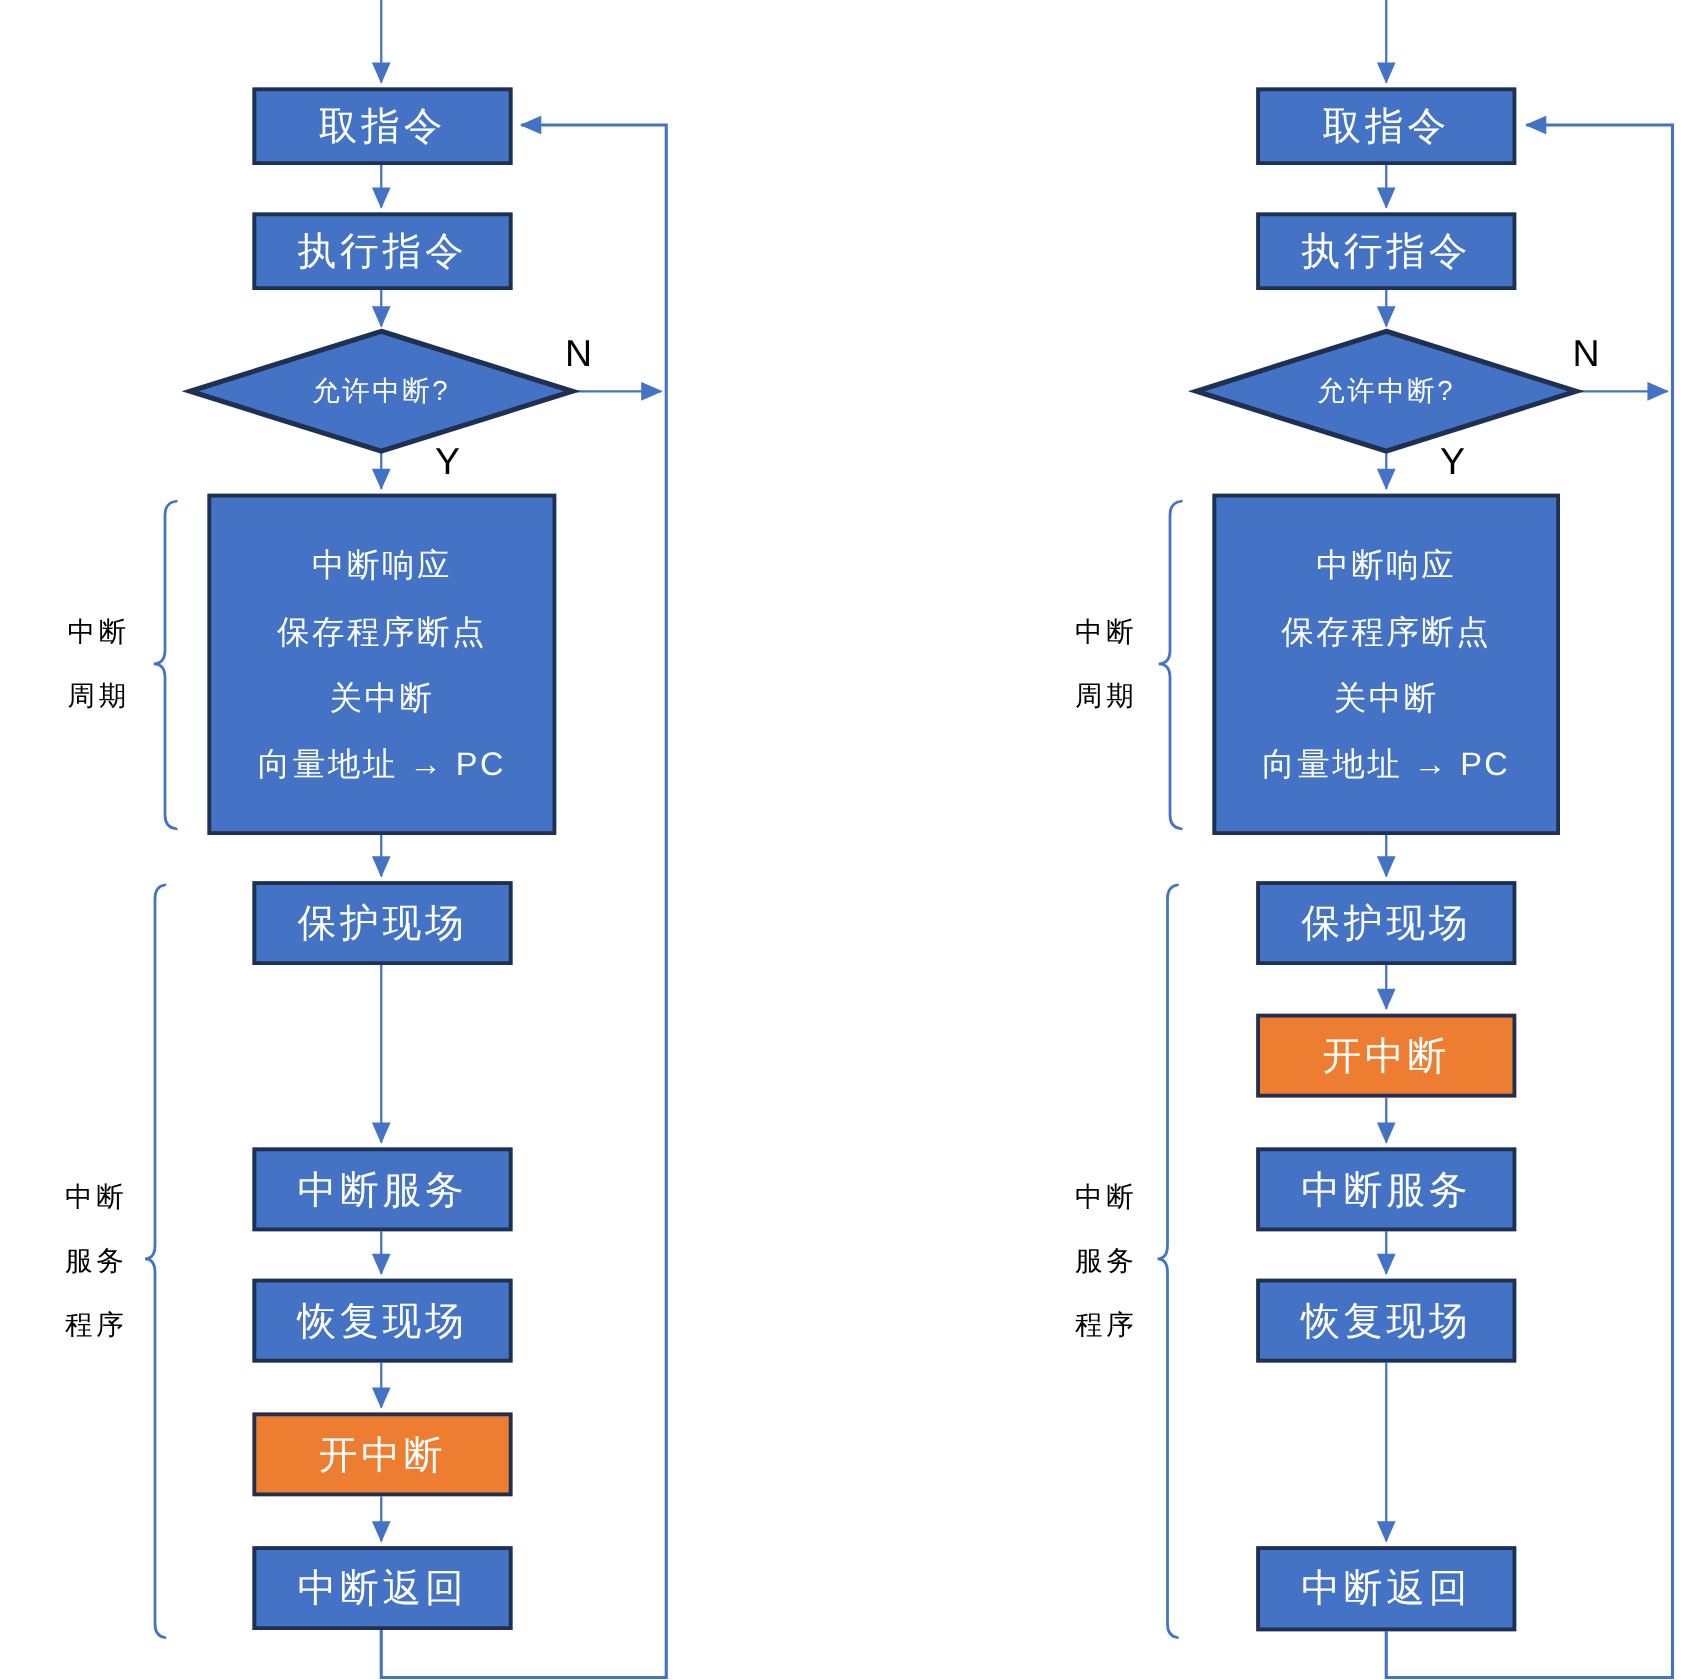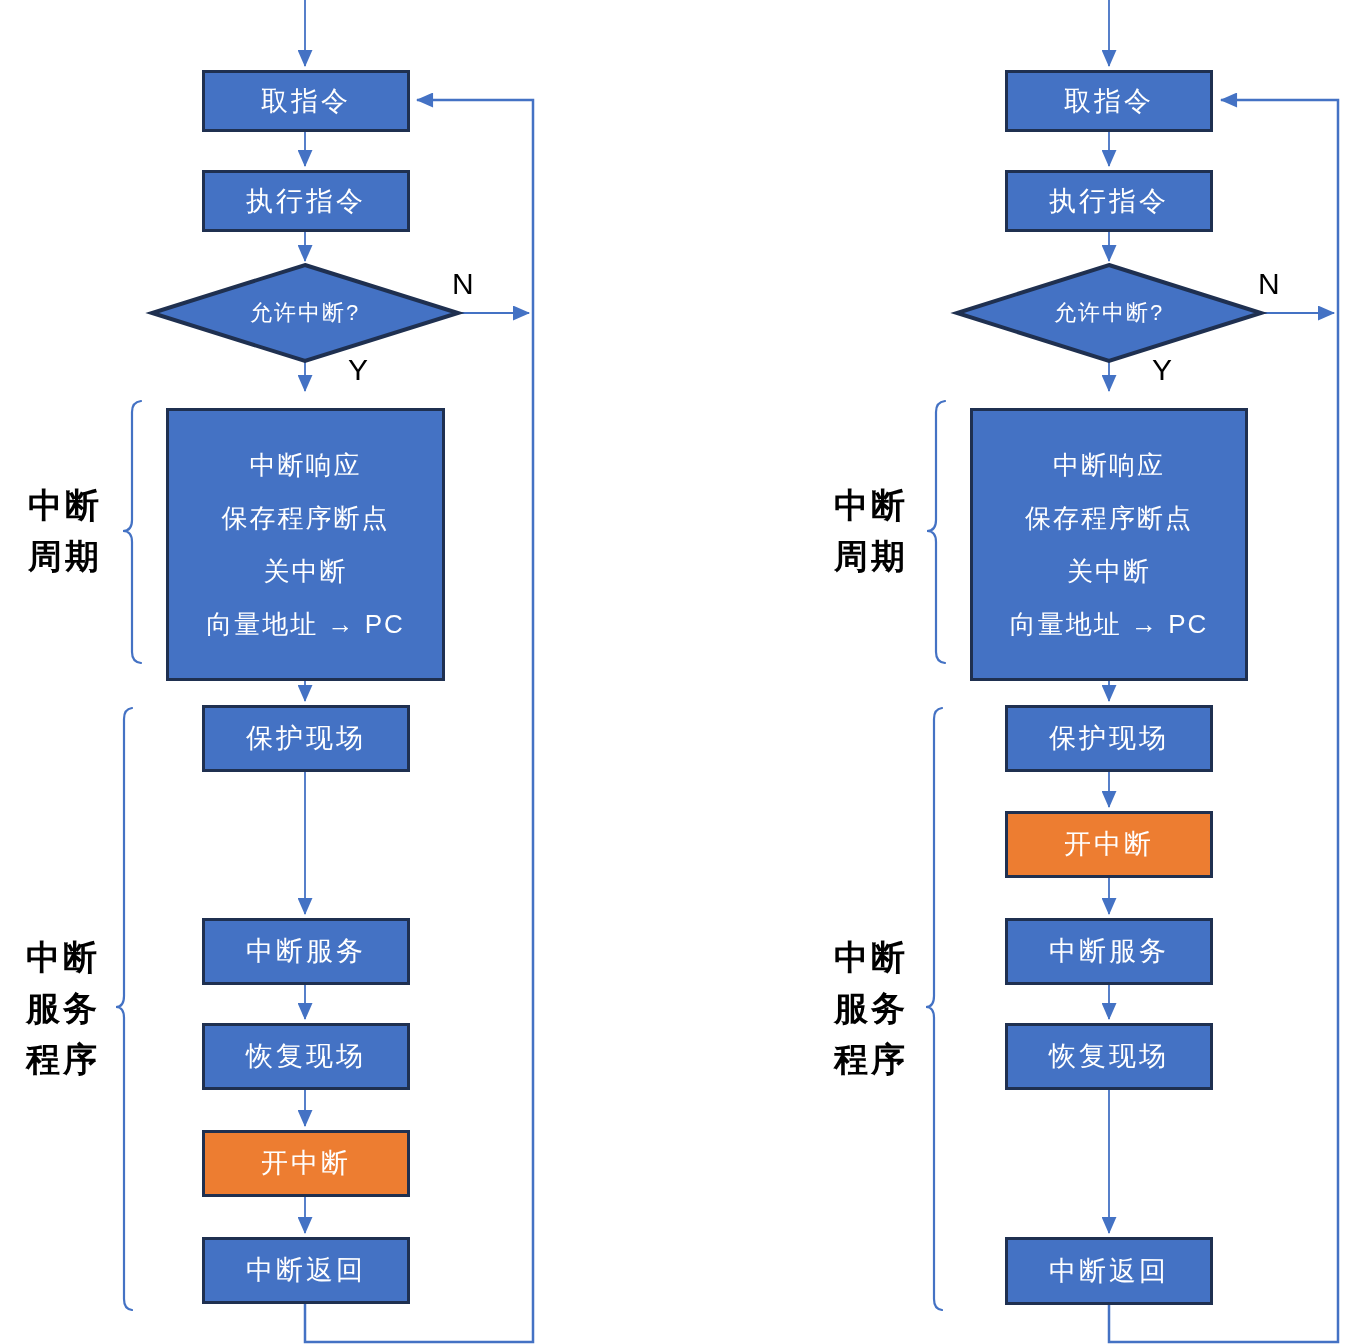--- a/index.html
+++ b/index.html
@@ -15,39 +15,39 @@
   #canvas{position:relative;width:1350px;height:1344px;background:#FFFFFF;overflow:hidden;}
   #wires{position:absolute;left:0;top:0;width:1350px;height:1344px;z-index:0;}
   #wires .wire{stroke:var(--line-color);fill:none;}
   #wires .brace{stroke:var(--line-color);fill:none;stroke-width:2.2;stroke-linecap:round;}
   #wires .diamond{fill:var(--box-fill);stroke:var(--box-border);stroke-width:4;}
   #arrowhead path{fill:var(--line-color);}
   .box{
     position:absolute;z-index:1;box-sizing:border-box;
     background:var(--box-fill);border:3px solid var(--box-border);
     color:var(--box-text);display:flex;align-items:center;justify-content:center;
-    font-size:27px;letter-spacing:3px;line-height:1.2;white-space:nowrap;
+    font-size:31px;letter-spacing:3px;line-height:1.2;white-space:nowrap;
   }
   .box.accent{background:var(--accent-fill);}
   .bigbox{
     position:absolute;z-index:1;box-sizing:border-box;
     background:var(--box-fill);border:3px solid var(--box-border);
     color:var(--box-text);display:flex;flex-direction:column;align-items:center;justify-content:center;
-    font-size:26px;letter-spacing:2px;white-space:nowrap;margin-top:13px;
+    font-size:26px;letter-spacing:2px;white-space:nowrap;
   }
   .bigbox .bline{line-height:53px;}
   .diamond-text{
     position:absolute;z-index:2;color:var(--box-text);
     display:flex;align-items:center;justify-content:center;
     font-size:22px;letter-spacing:2px;white-space:nowrap;background:transparent;
   }
   .side-label{
     position:absolute;z-index:1;color:var(--label-text);
-    font-weight:700;font-size:34px;line-height:51px;letter-spacing:3px;
-    text-align:left;white-space:nowrap;
+    font-weight:400;font-size:22px;line-height:51px;letter-spacing:3px;
+    text-align:right;white-space:nowrap;
   }
   .ny-label{
     position:absolute;z-index:2;color:var(--label-text);
     font-size:30px;line-height:32px;white-space:nowrap;
   }
 </style>
 </head>
 <body>
 
 <div id="canvas">

